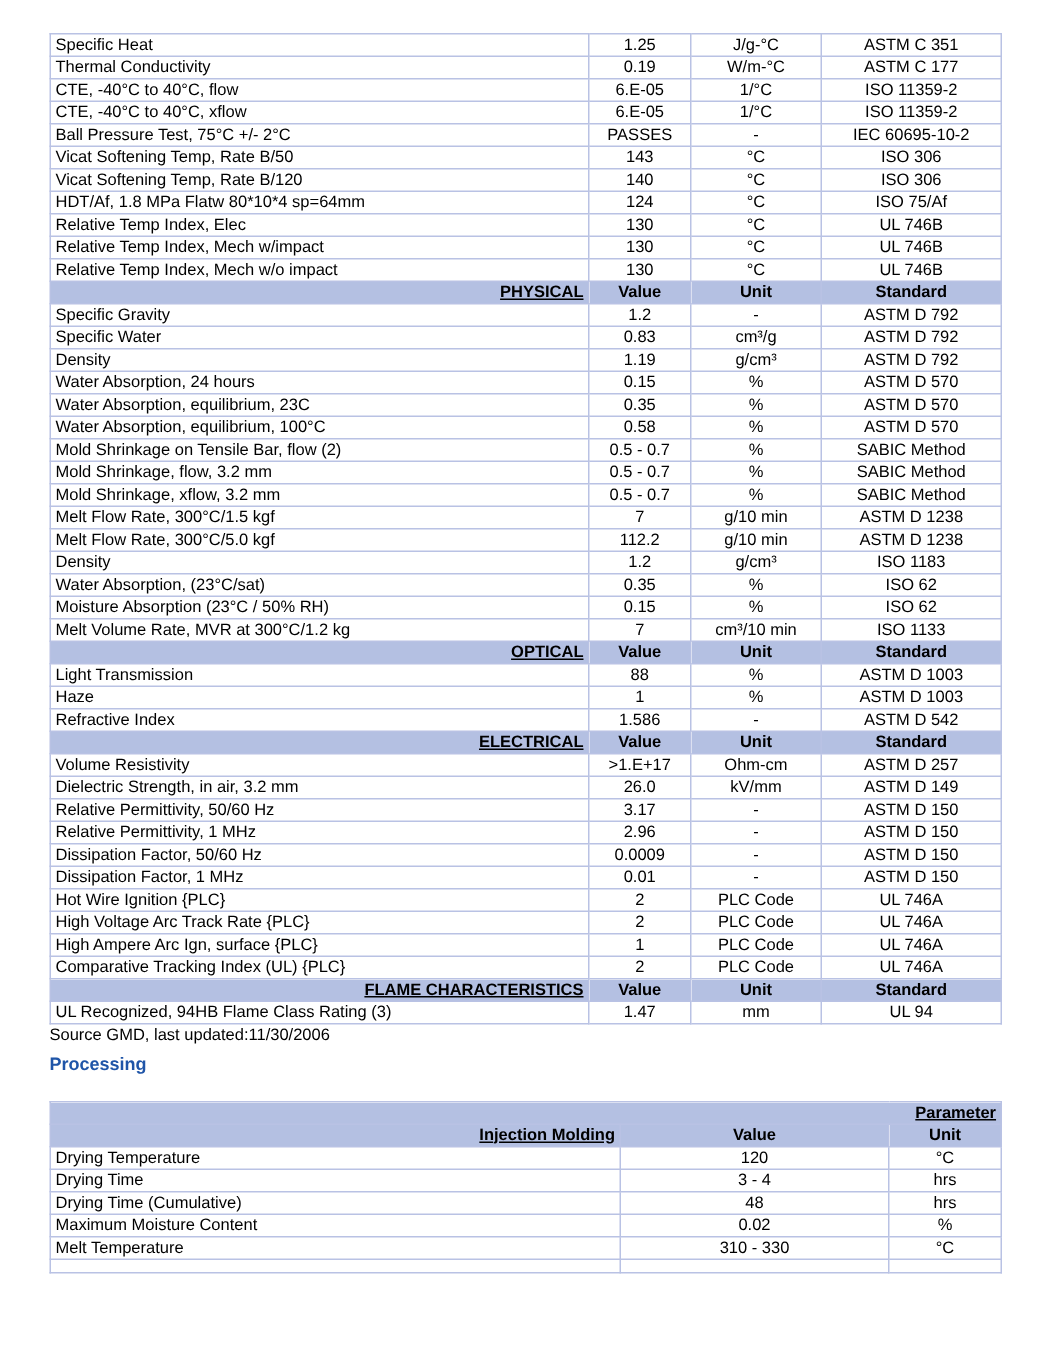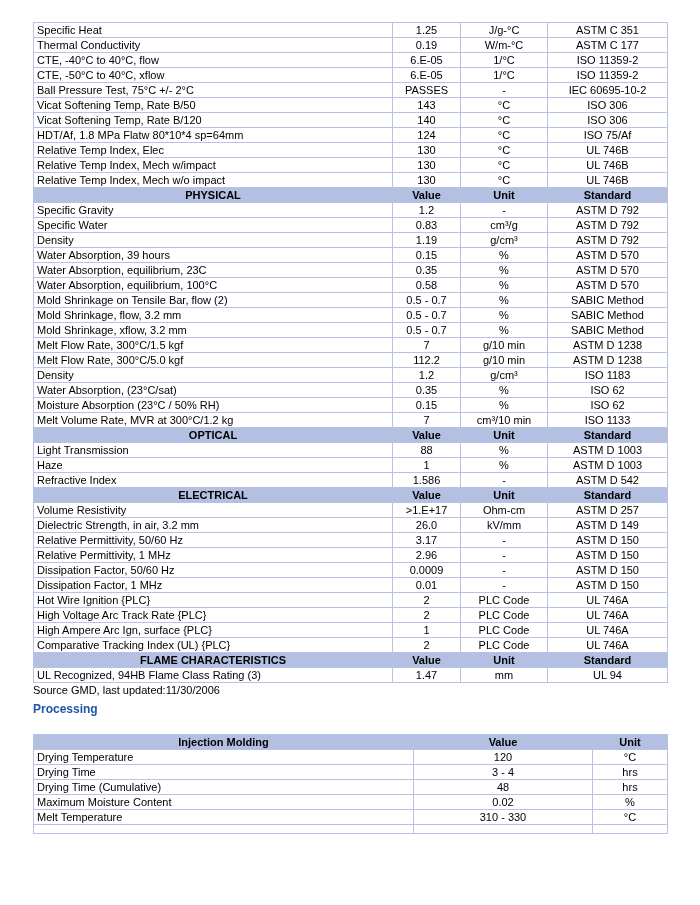--- a/index.html
+++ b/index.html
@@ -19,21 +19,21 @@
     white-space:nowrap; overflow:hidden;
     text-align:center; vertical-align:middle;
   }
   td.prop { text-align:left; }
   tr.section td {
     background:#b4c0e2; font-weight:bold;
   }
   tr.header td {
     background:#b4c0e2; font-weight:bold;
   }
-  tr.header td.prop, tr.section td.prop { text-align:center; }
+  tr.header td.prop, tr.section td.prop { text-align:right;text-decoration:underline; }
   tr.partial-row td { height:8px; }
   .source-note {
     width:634px; text-align:left; font-size:11px;
     line-height:13px; margin-top:1px;
   }
   .processing-heading {
     color:#1f55a8; font-weight:bold; font-size:12px;
     margin-top:5px; line-height:14px;
   }
   .proc-table { margin-top:18px; }
@@ -68,21 +68,21 @@
           <td>W/m-°C</td>
           <td>ASTM C 177</td>
         </tr>
         <tr>
           <td class="prop">CTE, -40°C to 40°C, flow</td>
           <td>6.E-05</td>
           <td>1/°C</td>
           <td>ISO 11359-2</td>
         </tr>
         <tr>
-          <td class="prop">CTE, -50°C to 40°C, xflow</td>
+          <td class="prop">CTE, -40°C to 40°C, xflow</td>
           <td>6.E-05</td>
           <td>1/°C</td>
           <td>ISO 11359-2</td>
         </tr>
         <tr>
           <td class="prop">Ball Pressure Test, 75°C +/- 2°C</td>
           <td>PASSES</td>
           <td>-</td>
           <td>IEC 60695-10-2</td>
         </tr>
@@ -140,21 +140,21 @@
           <td>cm³/g</td>
           <td>ASTM D 792</td>
         </tr>
         <tr>
           <td class="prop">Density</td>
           <td>1.19</td>
           <td>g/cm³</td>
           <td>ASTM D 792</td>
         </tr>
         <tr>
-          <td class="prop">Water Absorption, 39 hours</td>
+          <td class="prop">Water Absorption, 24 hours</td>
           <td>0.15</td>
           <td>%</td>
           <td>ASTM D 570</td>
         </tr>
         <tr>
           <td class="prop">Water Absorption, equilibrium, 23C</td>
           <td>0.35</td>
           <td>%</td>
           <td>ASTM D 570</td>
         </tr>
@@ -327,20 +327,23 @@
 
   <div class="processing-heading">Processing</div>
 
   <table class="proc-table">
     <colgroup>
       <col class="proc-c1">
         <col class="proc-c2">
         <col class="proc-c3">
     </colgroup>
     <tbody>
+      <tr class="header">
+        <td class="prop" colspan="3">Parameter</td>
+      </tr>
       <tr class="header">
         <td class="prop">Injection Molding</td>
         <td>Value</td>
         <td>Unit</td>
       </tr>
     </tbody>
     <tbody>
         <tr>
           <td class="prop">Drying Temperature</td>
           <td>120</td>

